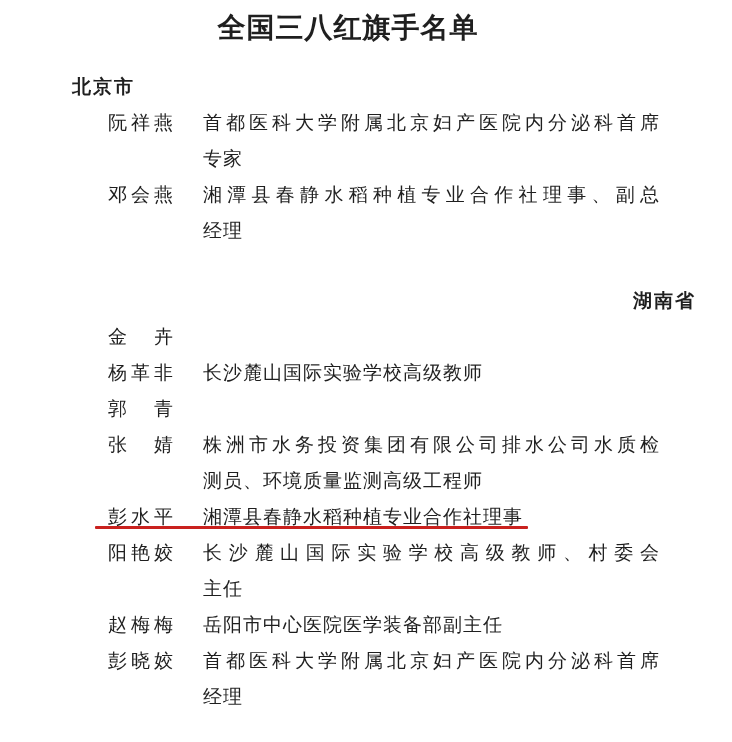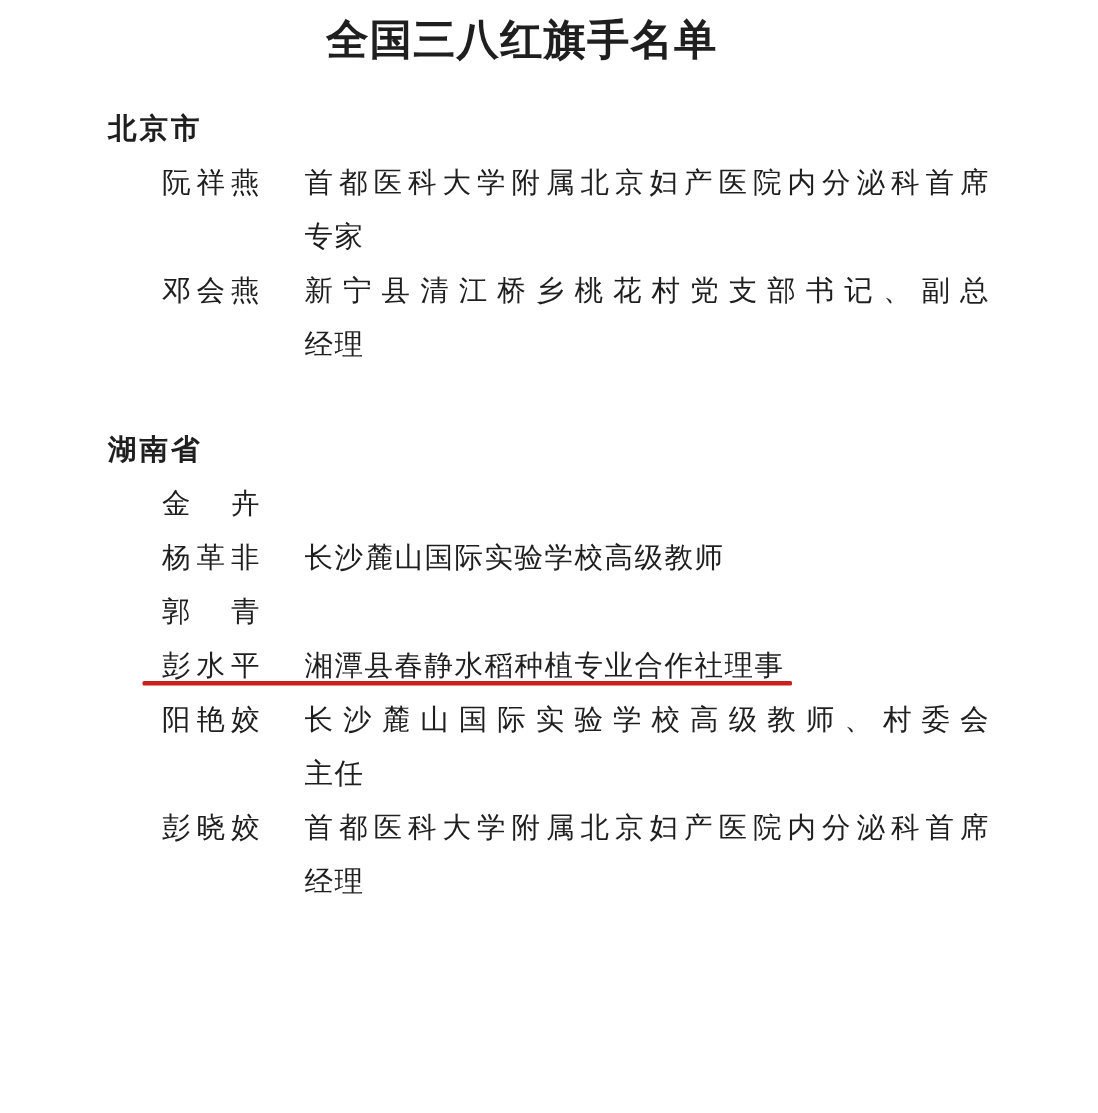--- a/index.html
+++ b/index.html
@@ -29,20 +29,21 @@
   .section-header {
     margin: 21px 0 0 72px;
     font-family: "Liberation Sans", "DejaVu Sans", sans-serif;
     font-weight: bold;
     font-size: 19px;
     line-height: 36px;
     letter-spacing: 2px;
   }
   .section + .section .section-header {
     margin-top: 34px;
+    text-align: right;
   }
   .entry-row {
     position: relative;
     display: flex;
     align-items: flex-start;
     padding-left: 108px;
     font-size: 19px;
     line-height: 36px;
   }
   .entry-name {
@@ -87,21 +88,21 @@
     <span class="entry-desc">
               <div class="desc-line">首都医科大学附属北京妇产医院内分泌科首席</div>
               <div class="desc-line">专家</div>
             </span>
 
   </div>
 
   <div class="entry-row">
     <span class="entry-name">邓会燕</span>
     <span class="entry-desc">
-              <div class="desc-line">新宁县清江桥乡桃花村党支部书记、副总</div>
+              <div class="desc-line">湘潭县春静水稻种植专业合作社理事、副总</div>
               <div class="desc-line">经理</div>
             </span>
 
   </div>
 </div>
   </div>
 
   <div class="section">
     <div class="section-header">湖南省</div>
     <div>
@@ -116,38 +117,53 @@
               <div class="desc-line">长沙麓山国际实验学校高级教师</div>
             </span>
 
   </div>
 
   <div class="entry-row">
     <span class="entry-name">郭　青</span>
 
   </div>
 
+  <div class="entry-row">
+    <span class="entry-name">张　婧</span>
+    <span class="entry-desc">
+              <div class="desc-line">株洲市水务投资集团有限公司排水公司水质检</div>
+              <div class="desc-line">测员、环境质量监测高级工程师</div>
+            </span>
+
+  </div>
 
   <div class="entry-row underlined">
     <span class="entry-name">彭水平</span>
     <span class="entry-desc">
               <div class="desc-line">湘潭县春静水稻种植专业合作社理事</div>
             </span>
     <span class="red-underline"></span>
   </div>
 
   <div class="entry-row">
     <span class="entry-name">阳艳姣</span>
     <span class="entry-desc">
               <div class="desc-line">长沙麓山国际实验学校高级教师、村委会</div>
               <div class="desc-line">主任</div>
             </span>
 
   </div>
 
+  <div class="entry-row">
+    <span class="entry-name">赵梅梅</span>
+    <span class="entry-desc">
+              <div class="desc-line">岳阳市中心医院医学装备部副主任</div>
+            </span>
+
+  </div>
 
   <div class="entry-row">
     <span class="entry-name">彭晓姣</span>
     <span class="entry-desc">
               <div class="desc-line">首都医科大学附属北京妇产医院内分泌科首席</div>
               <div class="desc-line">经理</div>
             </span>
 
   </div>
 </div>

